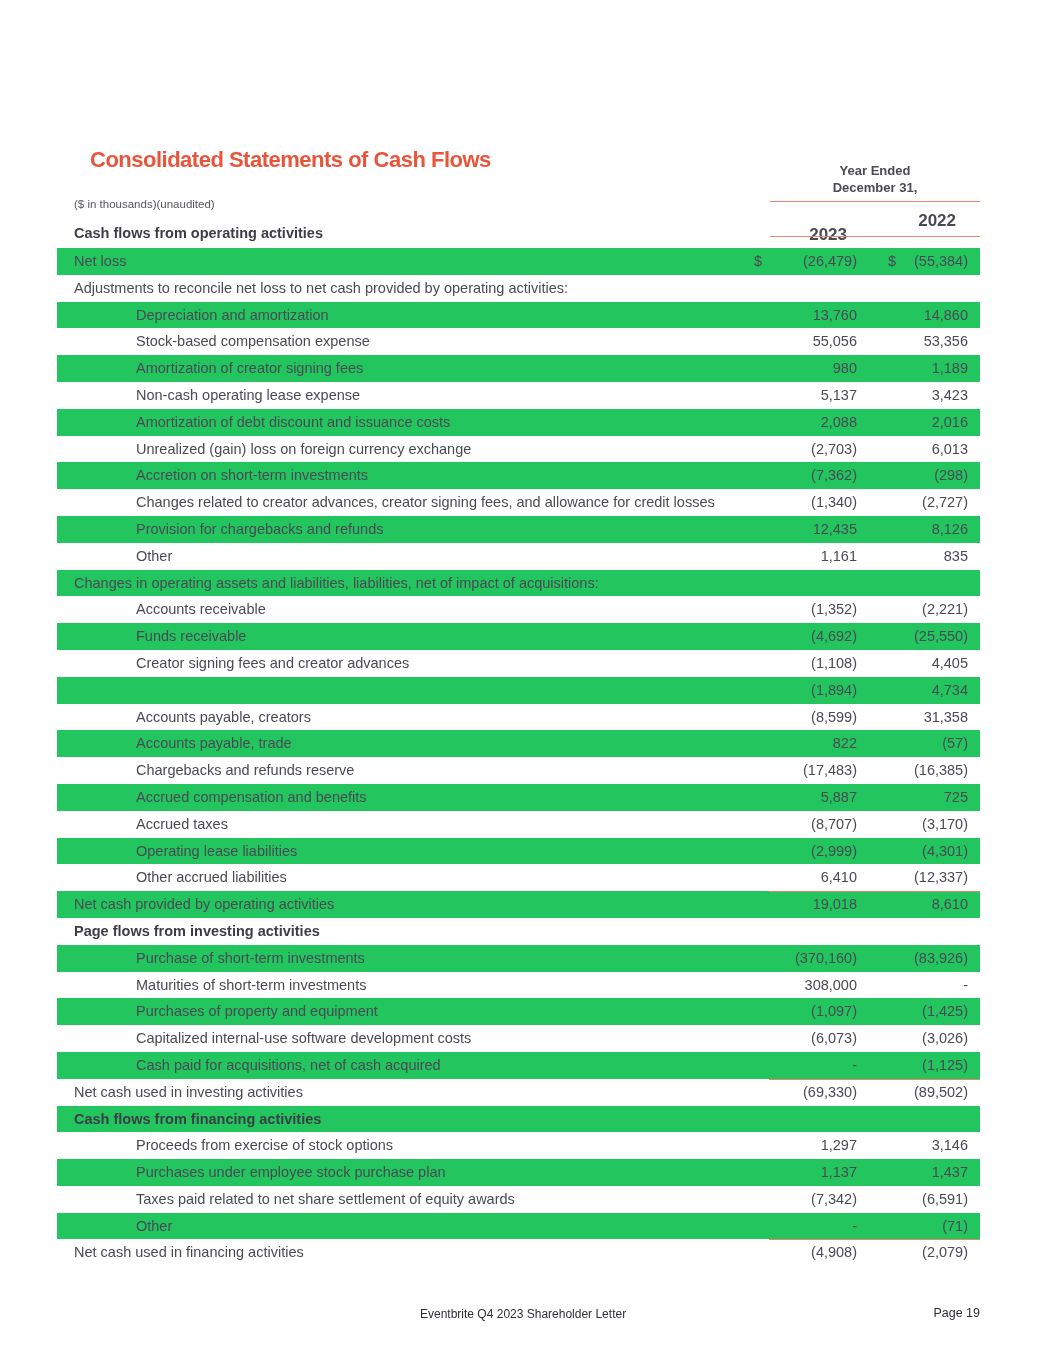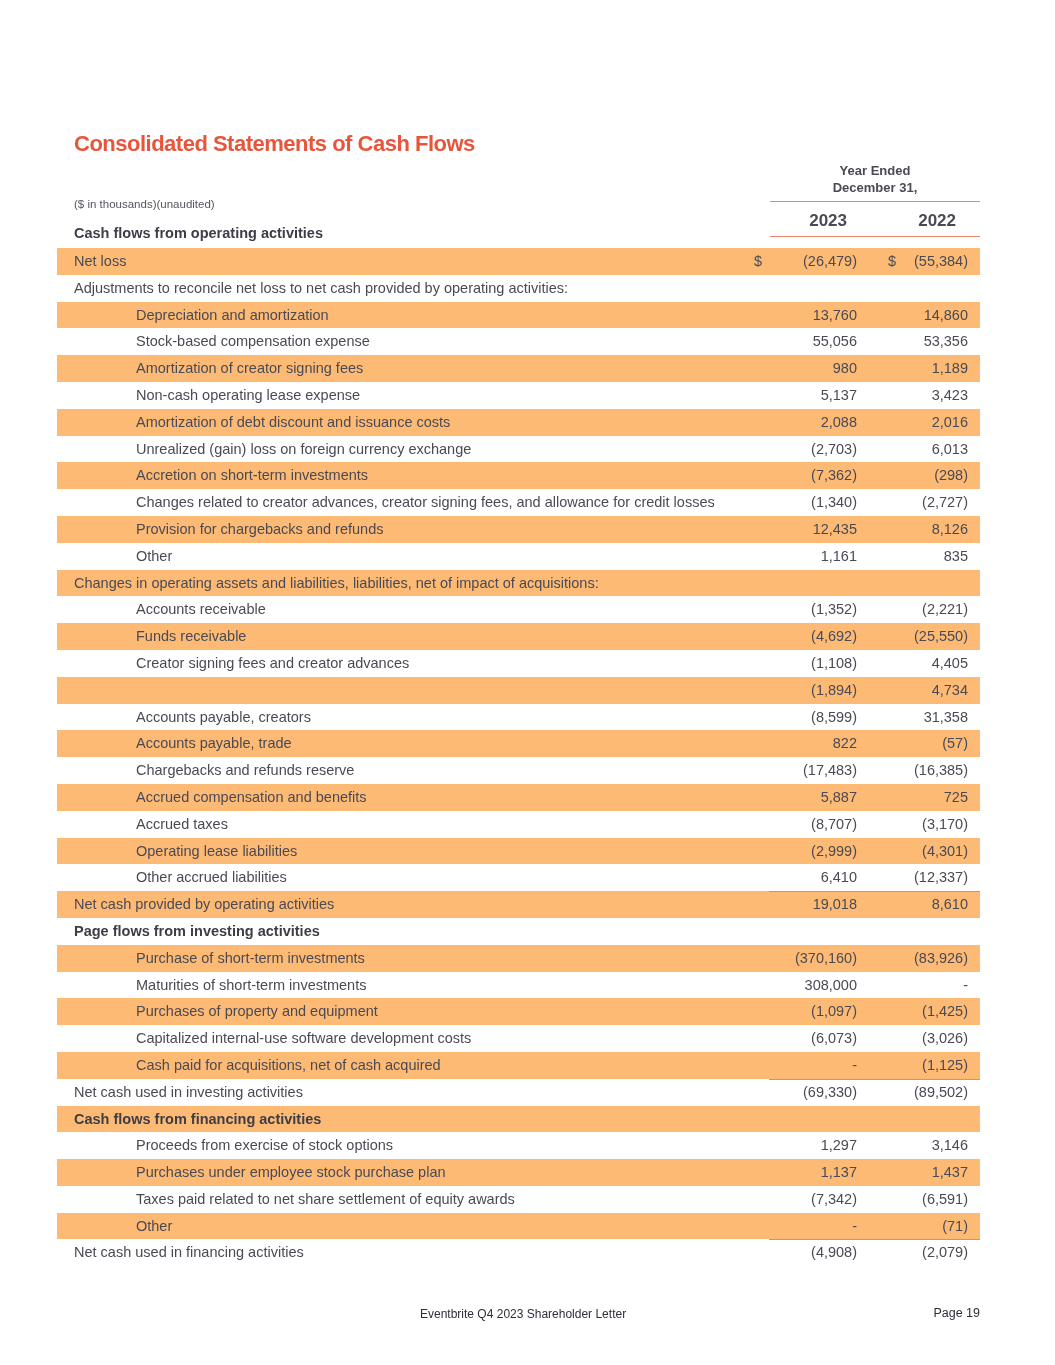--- a/index.html
+++ b/index.html
@@ -1,29 +1,29 @@
 <!DOCTYPE html>
 <html><head>
   <meta charset="utf-8">
   <style>
     html, body { margin: 0; padding: 0; background: #ffffff; }
     body { width: 1055px; height: 1365px; position: relative; overflow: hidden;
            font-family: "Liberation Sans", "DejaVu Sans", sans-serif; color: #4a4a55; }
     .title { position: absolute; left: 74px; top: 131px; font-size: 22px; font-weight: bold;
-             color: #e8553b; letter-spacing: -0.5px; margin: 0; }
+             color: #e8553b; letter-spacing: -0.5px; margin: 16px; }
     .year-ended { position: absolute; left: 770px; width: 210px; top: 162px; text-align: center;
                   font-size: 13px; font-weight: bold; color: #4a4a55; line-height: 17px; }
     .rule { position: absolute; height: 1px; background: #e8866f; }
     .units { position: absolute; left: 74px; top: 198px; font-size: 11.5px; color: #55555f; }
     .year-col { position: absolute; top: 211px; font-size: 17px; font-weight: bold; color: #4a4a55;
                 text-align: right; }
     .section-head-op { position: absolute; left: 74px; top: 225px; font-size: 14.5px; font-weight: bold; color: #3d3d48; }
     .table { position: absolute; left: 57px; top: 248px; width: 923px; }
     .row { height: 26.8px; position: relative; font-size: 14.5px; line-height: 26.8px; color: #4a4a55; }
-    .row.shaded { background: #fdba74; }
+    .row.shaded { background: #22c55e; }
     .row .label { position: absolute; left: 17px; white-space: nowrap; }
     .row.indent .label { left: 79px; }
     .row.bold .label { font-weight: bold; color: #3d3d48; }
     .row .v2023 { position: absolute; right: 123px; text-align: right; }
     .row .v2022 { position: absolute; right: 12px; text-align: right; }
     .row .cur2023 { position: absolute; left: 697px; }
     .row .cur2022 { position: absolute; left: 831px; }
     .row.total-line::before { content: ""; position: absolute; left: 712px; right: 0; top: 0; height: 1px; background: #e8866f; }
     .footer-title { position: absolute; left: 420px; top: 1307px; font-size: 12px; color: #2e2e38; }
     .footer-page { position: absolute; right: 75px; top: 1306px; font-size: 12.5px; color: #2e2e38; }
@@ -34,21 +34,21 @@
 <h1 class="title">Consolidated Statements of Cash Flows</h1>
 
 <div class="year-ended">
   <div>Year Ended</div>
   <div>December 31,</div>
 </div>
 <div class="rule" style="left:770px; width:210px; top:201px;"></div>
 
 <div class="units">($ in thousands)(unaudited)</div>
 
-<div class="year-col" style="left:770px; width:77px;">2023</div>
+<div class="year-col" style="left:770px; width:77px;margin-top:14px;">2023</div>
 <div class="year-col" style="left:880px; width:76px;">2022</div>
 <div class="rule" style="left:770px; width:210px; top:236px;"></div>
 
 <div class="section-head-op">Cash flows from operating activities</div>
 
 <div class="table" id="cf-table">
     <div class="row shaded">
       <span class="label">Net loss</span>
       <span class="cur2023">$</span>
       <span class="v2023">(26,479)</span>

